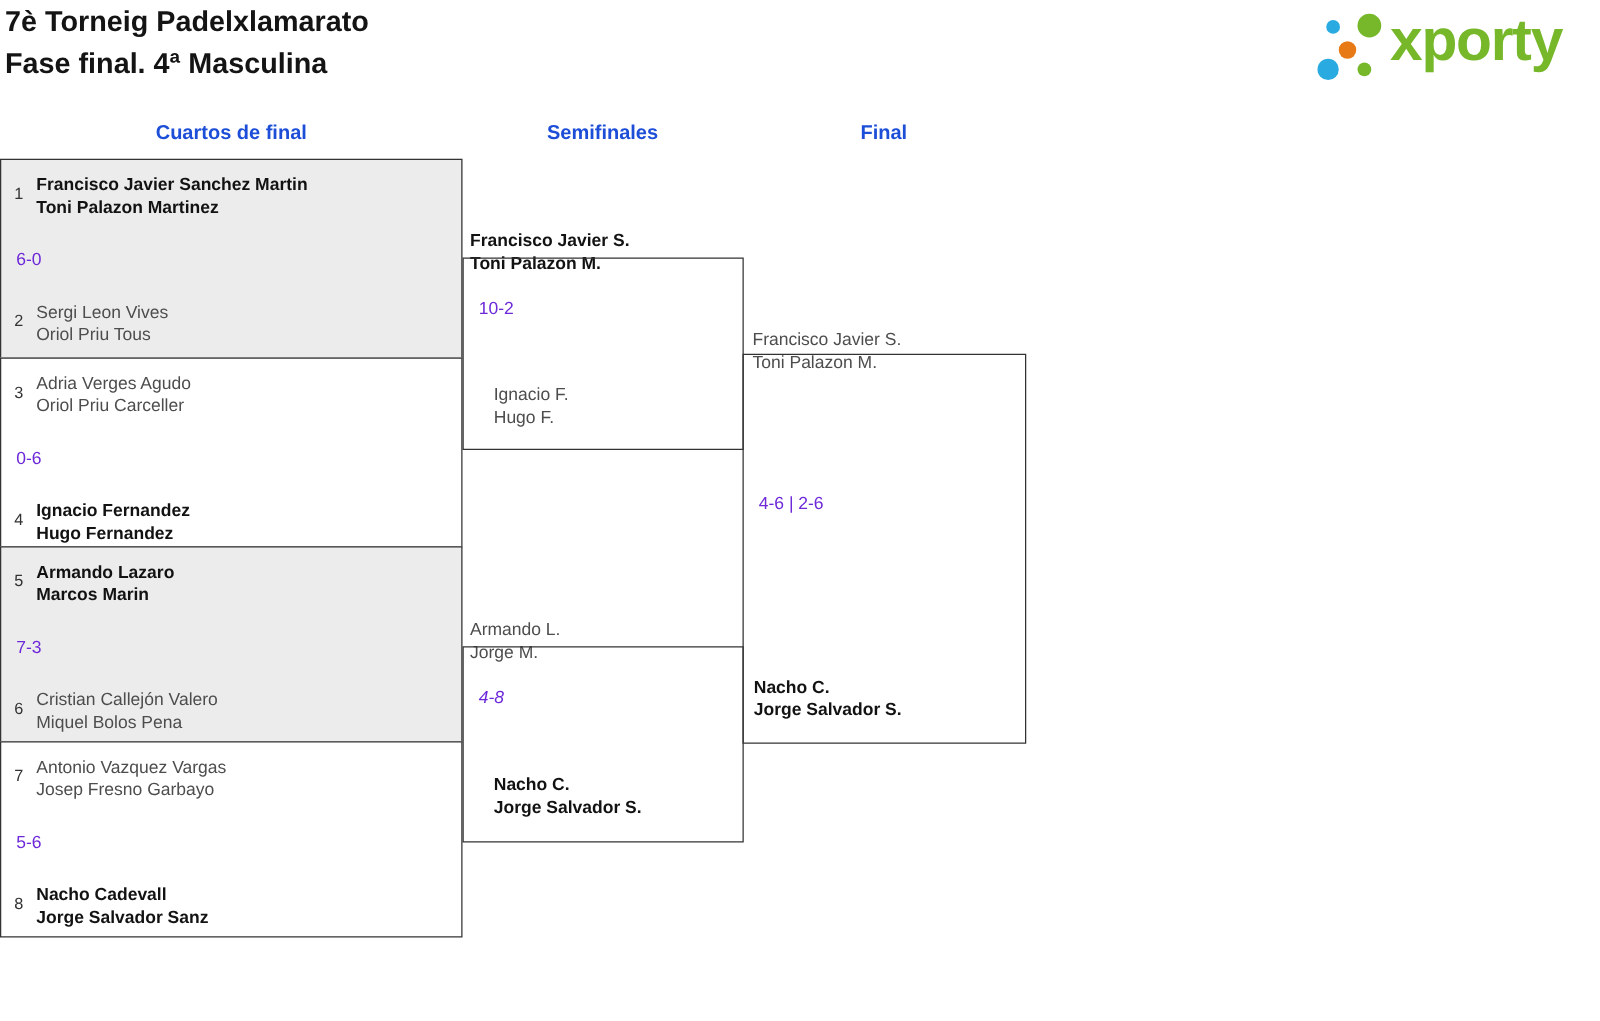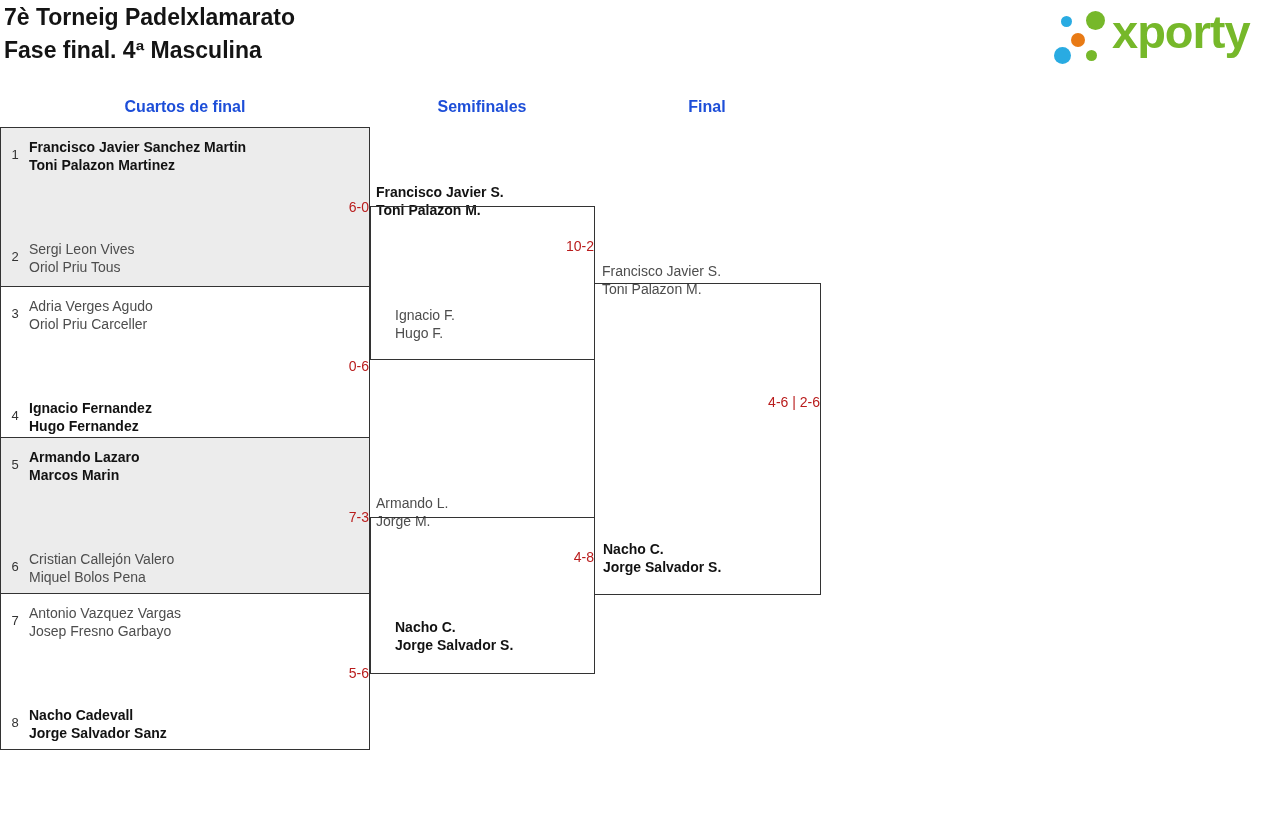--- a/index.html
+++ b/index.html
@@ -44,31 +44,31 @@
   .seed.b { top:121px; }
 
   .team { font-size:14px; line-height:18px; }
   .team span { display:block; white-space:nowrap; }
   .team.winner { font-weight:700; color:#121212; }
   .team.loser  { font-weight:400; color:#4d4d4d; }
   .qf .team { position:absolute; left:28px; }
   .qf .team.t { top:10px; }
   .qf .team.b { top:112px; }
 
-  .score { position:absolute; left:0; width:100%; text-align:right; font-size:14px; color:#b91c1c; }
+  .score { position:absolute; left:12px; width:100%; text-align:left; font-size:14px; color:#6d28d9; }
   .qf .score { top:71px; }
 
   
   .match-box { position:absolute; border:1px solid #333; box-sizing:border-box; background:transparent; }
   .sf1-box { left:370px; top:206px; width:225px; height:154px; }
   .sf2-box { left:370px; top:517px; width:225px; height:157px; }
   .f-box   { left:594px; top:283px; width:227px; height:312px; }
 
   .sf1-box .score { top:31px; }
-  .sf2-box .score { top:31px; }
+  .sf2-box .score { top:31px;font-style:italic; }
   .f-box   .score { top:110px; }
 
   .match-box .team { position:absolute; left:24px; }
   .sf1-box .team.b { top:99px; }
   .sf2-box .team.b { top:100px; }
   .f-box   .team.b { top:256px; left:8px; }
 
   
   .feeder { position:absolute;margin-top:34px; }
   .sf1-top { left:376px; top:149px; }

